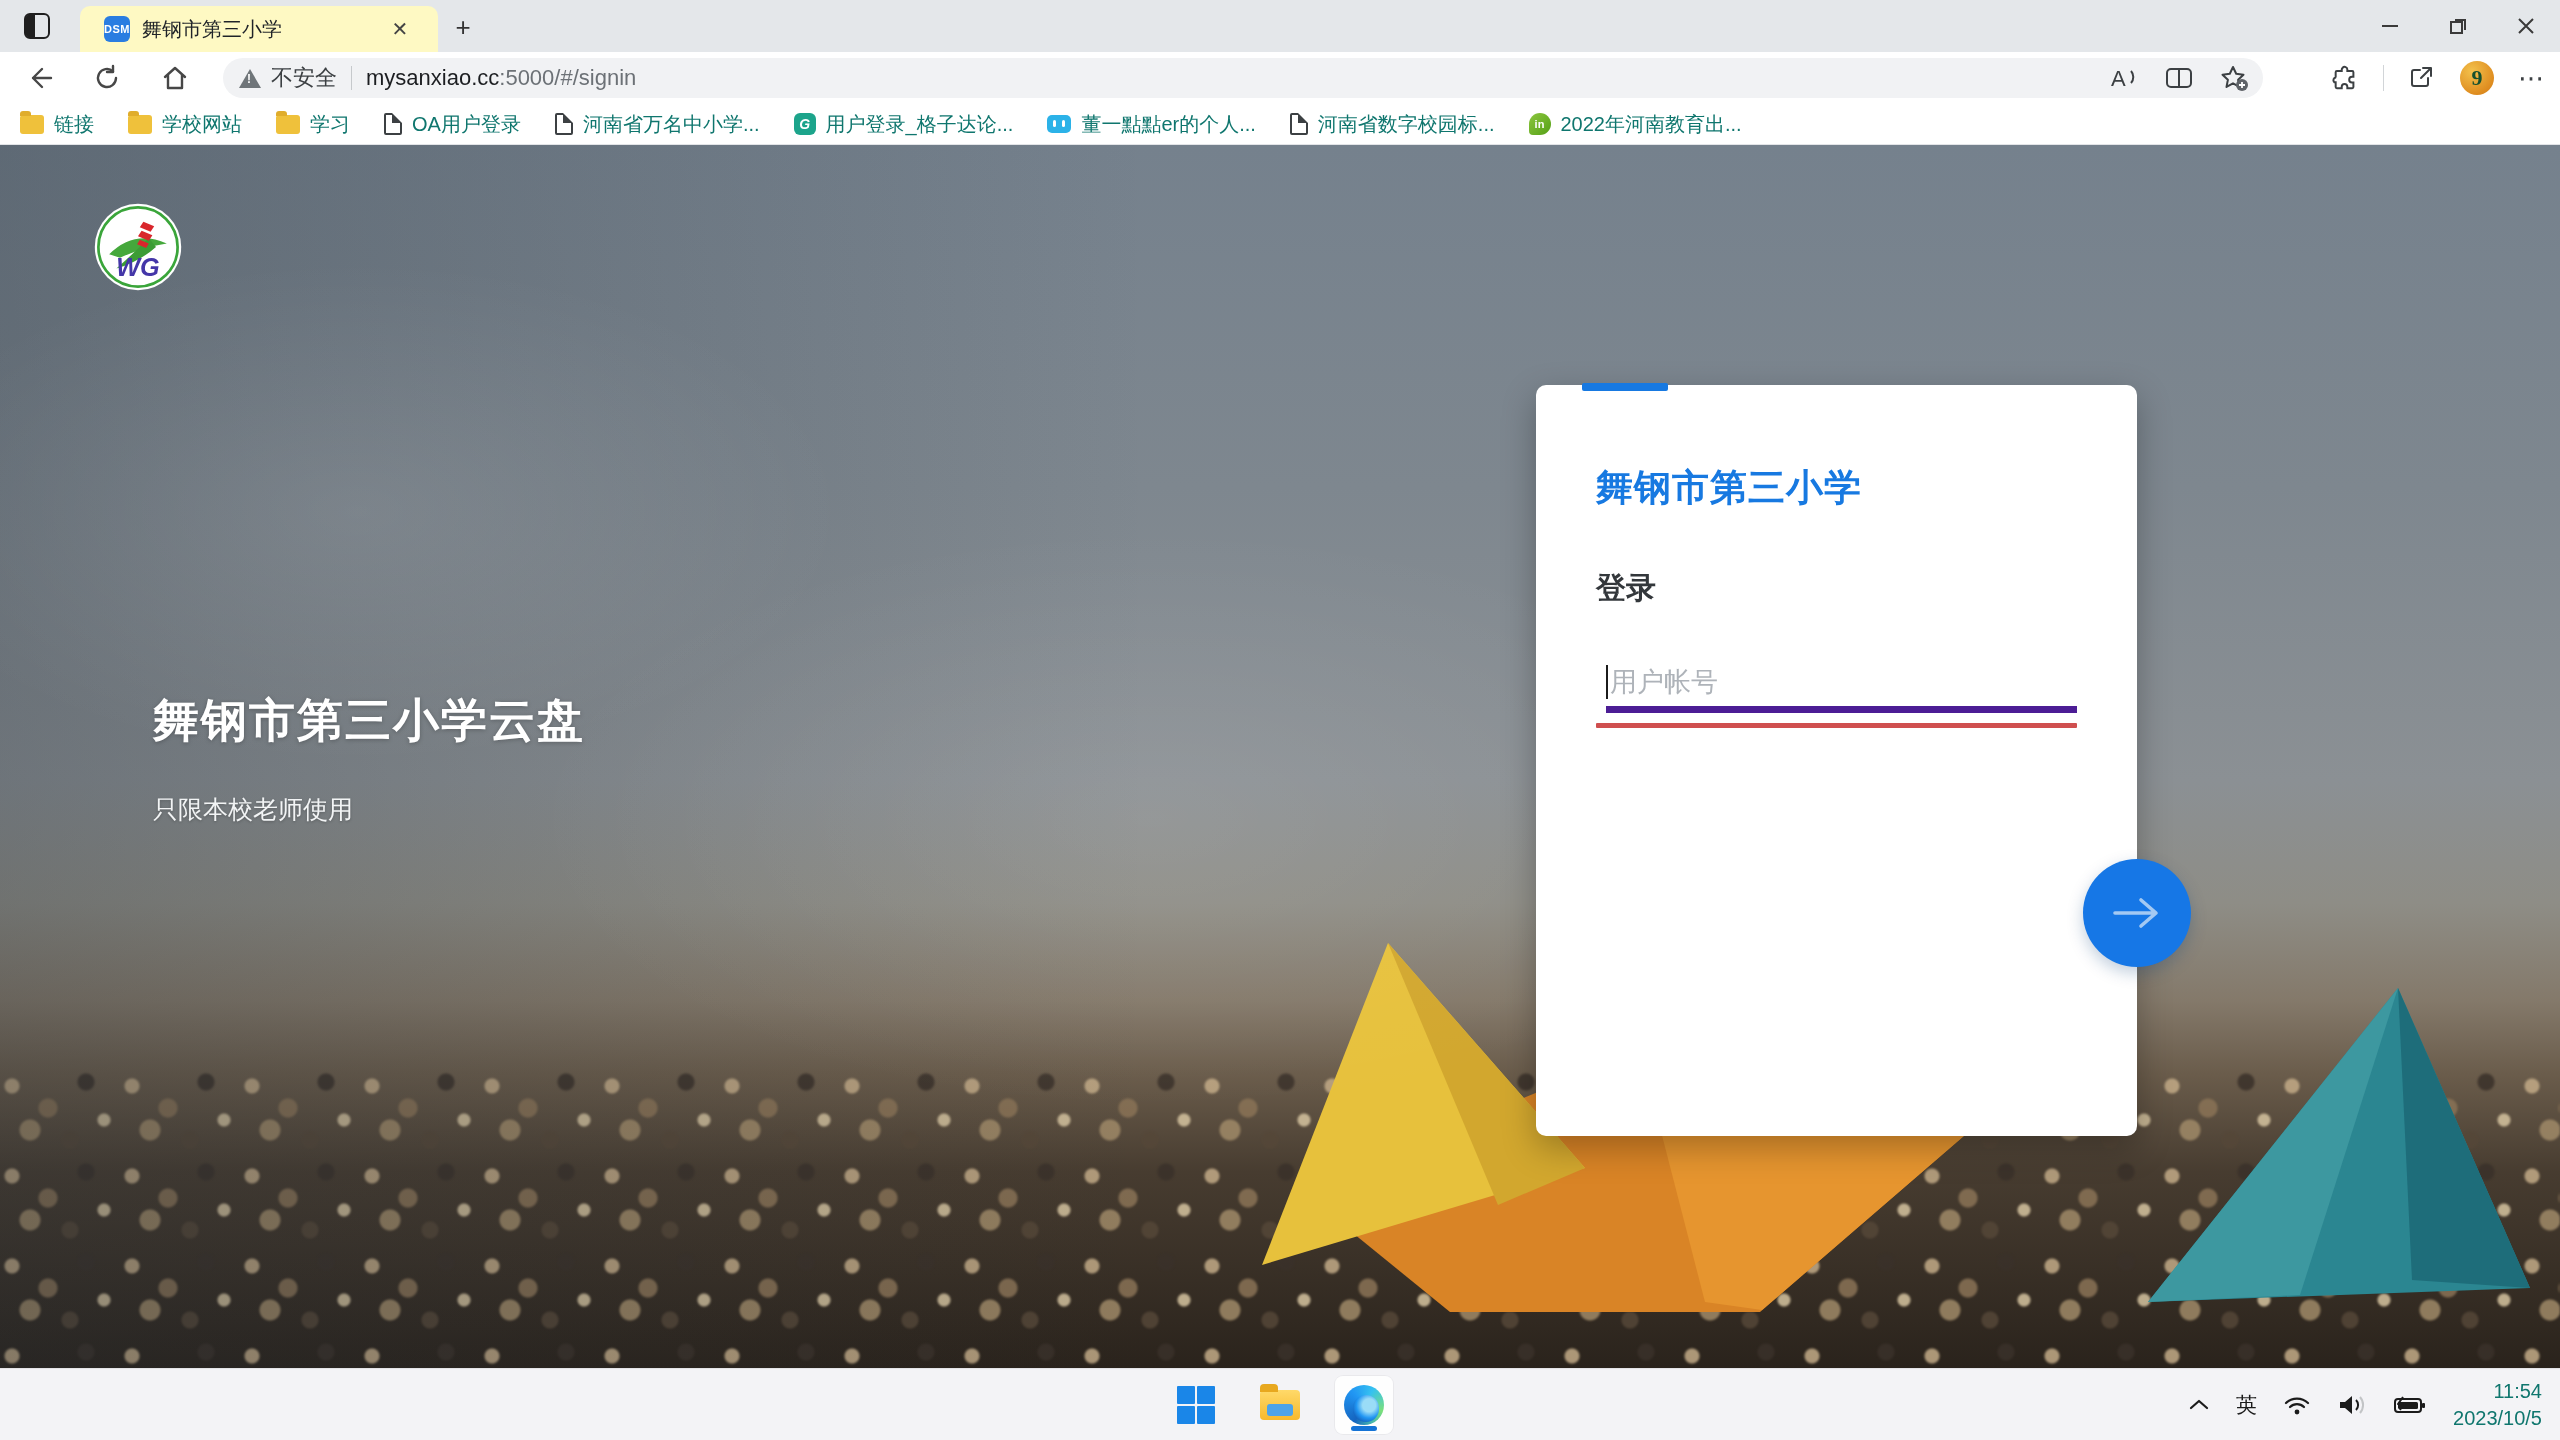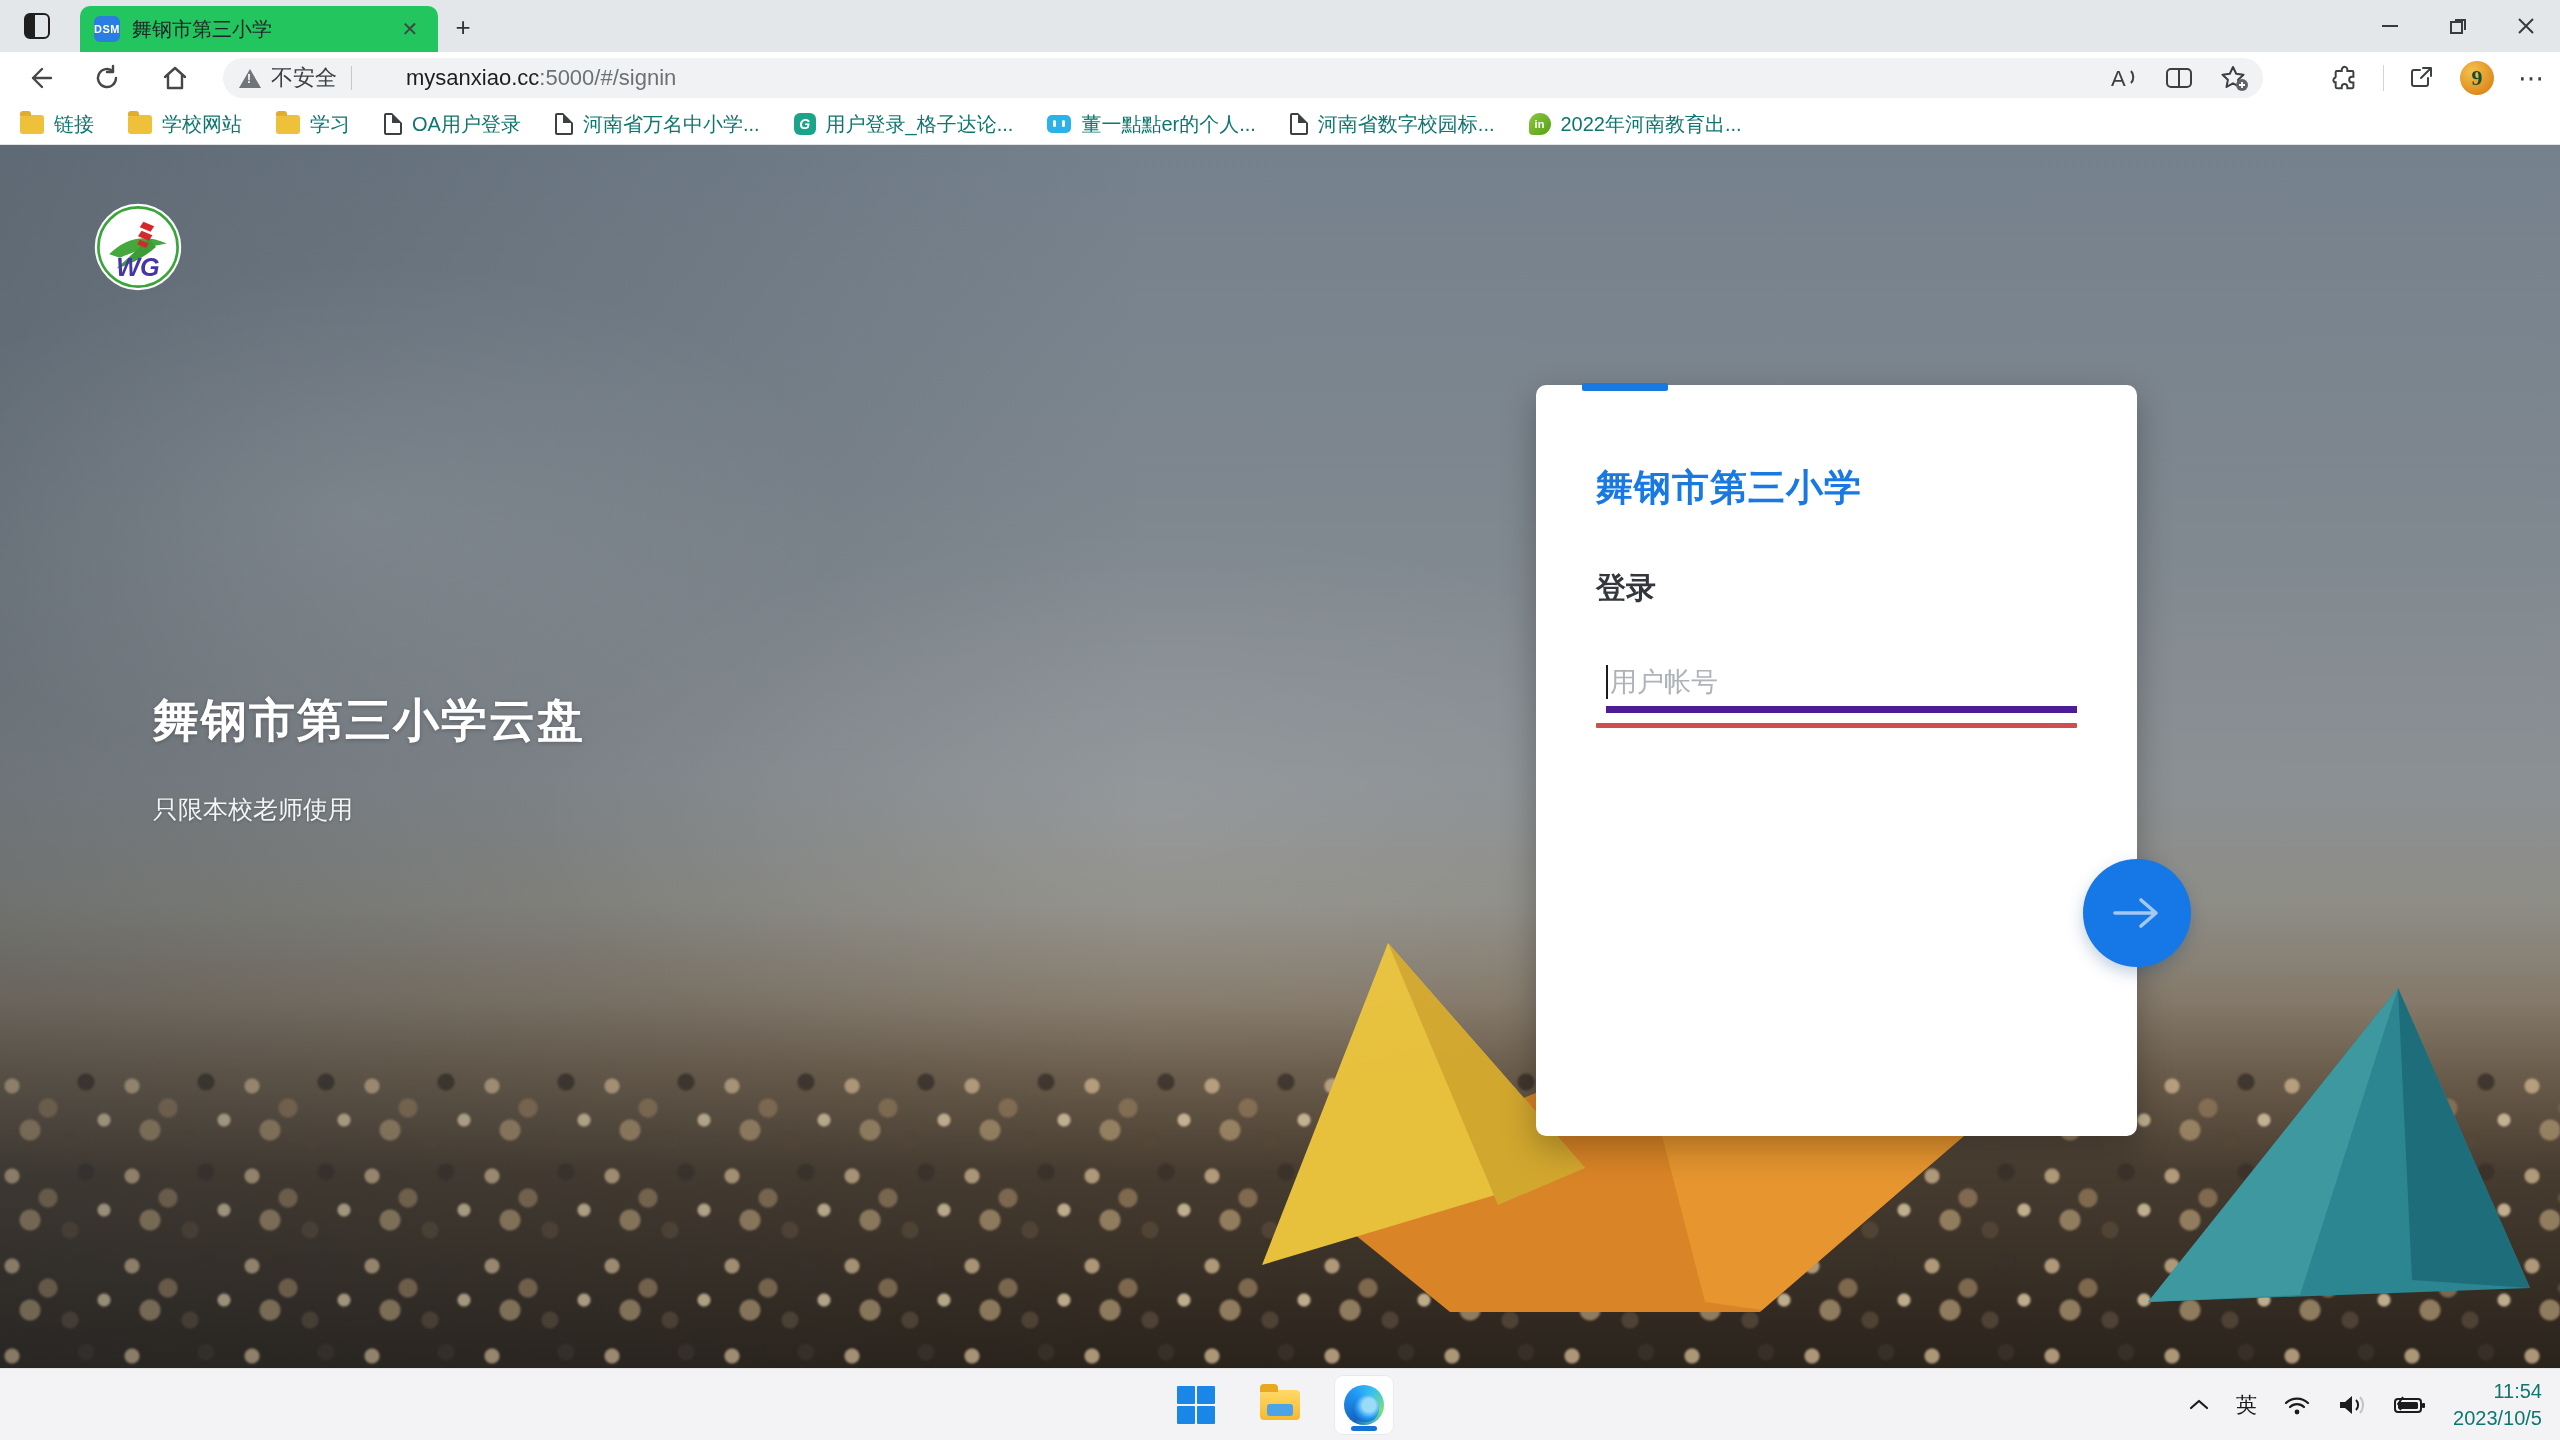--- a/index.html
+++ b/index.html
@@ -3,37 +3,37 @@
 <meta charset="utf-8">
 <style>
   * { margin:0; padding:0; box-sizing:border-box; }
   html,body { width:2560px; height:1440px; overflow:hidden; font-family:"Liberation Sans", sans-serif; }
   body { position:relative; background:#e9ebee; }
 
   
   #tabstrip { position:absolute; left:0; top:0; width:2560px; height:52px; background:#e4e7ea; }
   .tab-actions { position:absolute; left:24px; top:13px; width:26px; height:26px; border:2.5px solid #1f1f1f; border-radius:6px; }
   .tab-actions::before { content:""; position:absolute; left:0; top:0; bottom:0; width:9px; background:#1f1f1f; border-radius:2px 0 0 2px; }
-  .tab { position:absolute; left:80px; top:6px; width:358px; height:46px; background:#22c55e; border-radius:10px 10px 0 0; display:flex; align-items:center; padding:0 14px; gap:12px; }
+  .tab { position:absolute; left:80px; top:6px; width:358px; height:46px; background:#fef9c3; border-radius:10px 10px 0 0; display:flex; align-items:center; padding:0 24px; gap:12px; }
   .favicon { width:26px; height:26px; background:#2a7de1; border-radius:6px; color:#fff; font-size:11px; font-weight:bold; display:flex; align-items:center; justify-content:center; letter-spacing:.5px; flex:none; }
   .tab-title { font-size:20px; color:#1f2328; white-space:nowrap; overflow:hidden; flex:1; }
   .tab-close { width:28px; height:28px; border-radius:6px; display:flex; align-items:center; justify-content:center; font-size:20px; color:#444; flex:none; }
   .newtab { position:absolute; left:448px; top:12px; width:30px; height:30px; font-size:26px; color:#333; display:flex; align-items:center; justify-content:center; }
   .win-controls { position:absolute; right:0; top:0; height:52px; display:flex; }
   .win-btn { width:68px; height:52px; display:flex; align-items:center; justify-content:center; color:#3a3a3a; }
 
   #toolbar { position:absolute; left:0; top:52px; width:2560px; height:52px; background:#ffffff; }
   .nav-ic { position:absolute; top:9px; width:34px; height:34px; display:flex; align-items:center; justify-content:center; }
   .omnibox { position:absolute; left:223px; top:6px; width:2040px; height:40px; background:#f1f2f4; border-radius:20px; display:flex; align-items:center; padding:3px 16px; }
   .warn-tri { width:0; height:0; border-left:11px solid transparent; border-right:11px solid transparent; border-bottom:19px solid #6f7579; position:relative; margin-right:10px; }
   .warn-tri::after { content:"!"; position:absolute; left:-3px; top:3px; color:#fff; font-size:12px; font-weight:bold; }
   .sec-label { font-size:22px; color:#3c4043; margin-right:14px; }
   .omni-sep { width:1px; height:24px; background:#c6c9cc; margin-right:14px; }
   .url { font-size:22px; color:#6c7176; white-space:nowrap; }
-  .url b { color:#1c1e21; font-weight:normal;margin-left:40px; }
+  .url b { color:#1c1e21; font-weight:normal; }
   .omni-right { position:absolute; right:14px; top:0; height:40px; display:flex; align-items:center; gap:26px; }
   .bar-right { position:absolute; right:14px; top:6px; height:40px; display:flex; align-items:center; gap:24px; }
   .gray-ic { color:#3c4043; font-size:21px; display:flex; align-items:center; justify-content:center; }
   .avatar { width:34px; height:34px; border-radius:50%; background:radial-gradient(circle at 35% 30%, #f3c14c, #df8d20 70%, #c97a18); color:#14502e; font-weight:bold; font-size:22px; display:flex; align-items:center; justify-content:center; font-family:"Liberation Serif", serif; }
   .vdiv { width:1px; height:26px; background:#d2d5d8; }
 
   #bookmarks { position:absolute; left:0; top:104px; width:2560px; height:41px; background:#fff; border-bottom:1px solid #e2e4e7; display:flex; align-items:center; padding-left:20px; gap:34px; }
   .bm { display:flex; align-items:center; gap:10px; }
   .bm-label { font-size:20px; color:#0f766e; white-space:nowrap; }
   .ic-folder { width:24px; height:19px; background:#efc13b; border-radius:3px; position:relative; }

